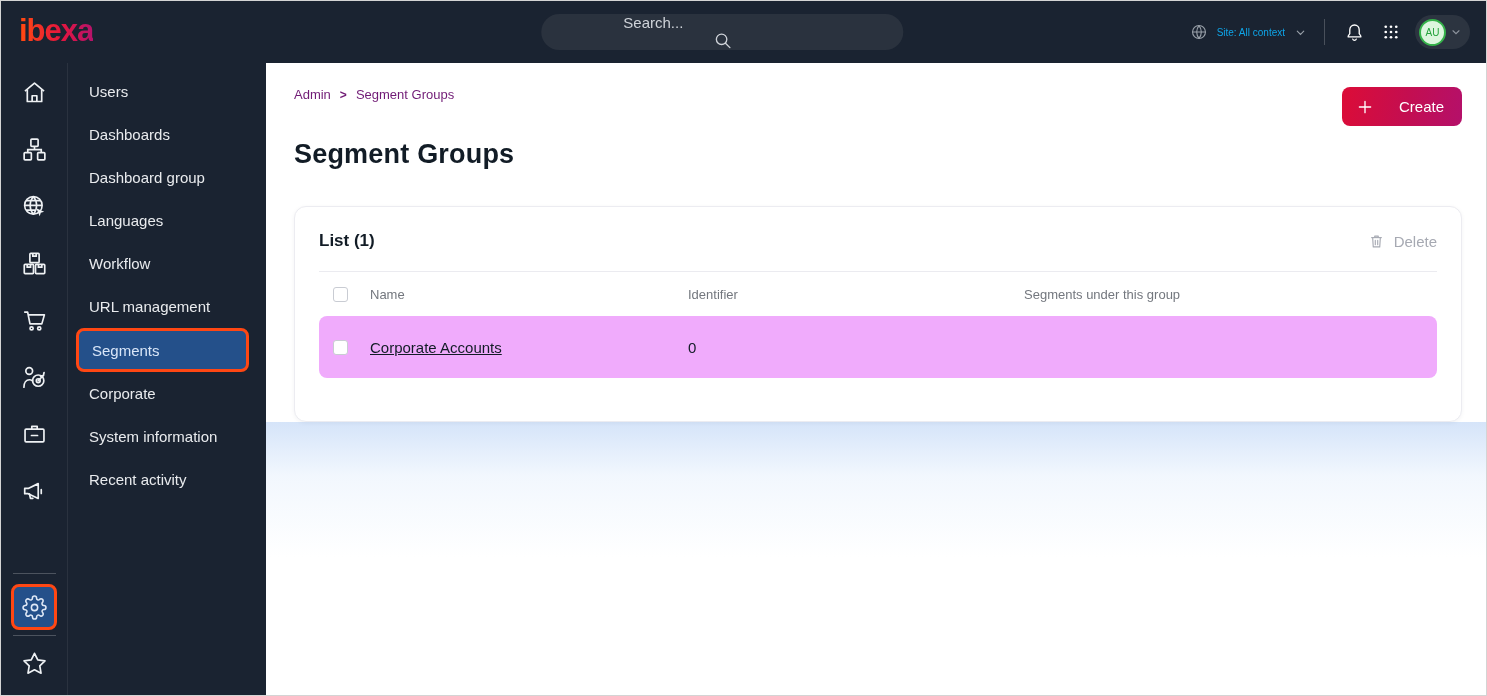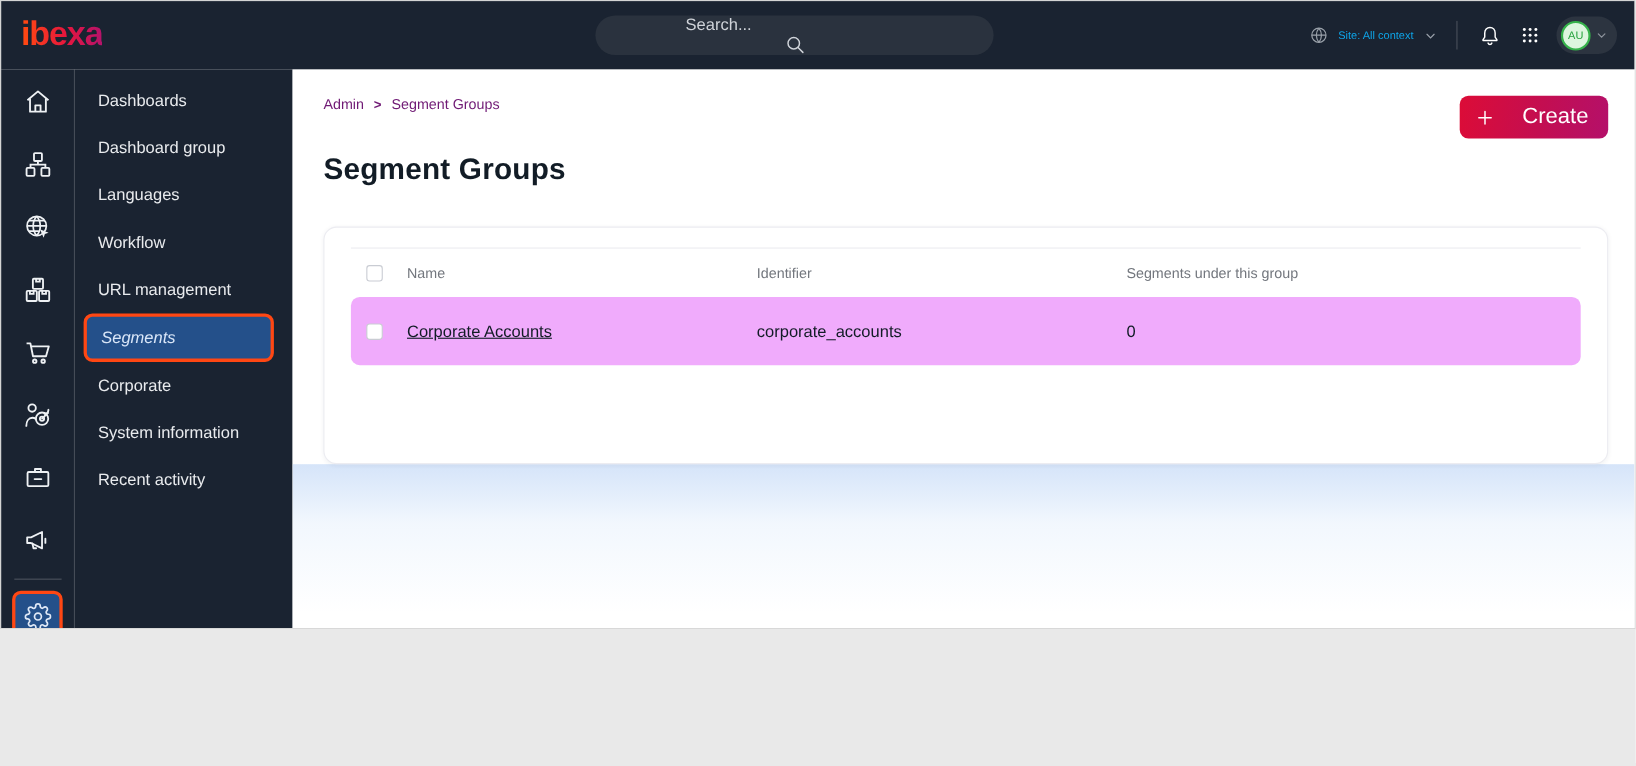--- a/index.html
+++ b/index.html
@@ -1,19 +1,19 @@
 <!DOCTYPE html>
 <html><head>
 <meta charset="utf-8">
 <style>
   * { margin:0; padding:0; box-sizing:border-box; }
   html,body { background:#e9e9e9; }
   body { font-family:"Liberation Sans","DejaVu Sans",sans-serif; }
   .screen{
-    width:1487px; height:572px; background:#fff; border:1px solid #d4d4d4;
+    width:1487px; height:696px; background:#fff; border:1px solid #d4d4d4;
     display:flex; flex-direction:column; overflow:hidden; position:relative;
   }
   
   .topbar{
     height:62px; flex:0 0 62px; background:#1a2331; display:flex; align-items:center;
     padding:0 16px 0 18px; position:relative; z-index:5;
   }
   .logo{
     font-size:31px; font-weight:800; letter-spacing:-1px; line-height:1; cursor:pointer;
     color:#e6163d;
@@ -60,21 +60,21 @@
     margin:5px 0; color:#dfe8f6;
   }
   .railbtn.last{ margin:5px 0 0; }
   .submenu{
     width:198px; flex:0 0 198px; background:#1a2331; padding-top:7px;
     color:#e9ebee; font-size:15px;
   }
   .mitem{ height:43px; display:flex; align-items:center; padding-left:21px; cursor:pointer; }
   .mitem.active{
     height:44px; margin:0 17px 0 8px; padding-left:13px; background:#24508a;
-    border:3px solid #ff4713; border-radius:8px; color:#d9e6f8;font-style:italic;
+    border:3px solid #ff4713; border-radius:8px; color:#d9e6f8;
   }
   
   .content{ flex:1; position:relative; background:#fff; overflow:hidden; }
   .glow{
     position:absolute; left:0; right:0; top:359px; height:135px; z-index:0;
     background:linear-gradient(180deg, rgba(199,219,247,0.75) 0%, rgba(226,238,252,0.45) 40%, rgba(255,255,255,0) 100%);
   }
   .breadcrumb{
     position:absolute; top:24px; left:28px; display:flex; align-items:center; gap:9px;
     font-size:13px; color:#701a75; z-index:2;
@@ -82,21 +82,21 @@
   .breadcrumb .sep{ font-weight:bold; font-size:12px; }
   .bc-link{ cursor:pointer; }
   .pagetitle{
     position:absolute; top:76px; left:28px; font-size:27px; font-weight:800;
     color:#121c26; letter-spacing:0.2px; z-index:2;
   }
   .createbtn{
     position:absolute; top:24px; right:24px; height:39px; padding:0 18px 0 14px;
     border:none; border-radius:8px; cursor:pointer; display:flex; align-items:center; gap:25px;
     background:linear-gradient(100deg,#dc0c37 0%,#c30e51 55%,#b4106a 100%);
-    color:#fff; font-size:20px; font-family:inherit; z-index:2;
+    color:#fff; font-size:15px; font-family:inherit; z-index:2;
   }
   .card{
     position:absolute; top:143px; left:28px; right:24px; height:216px; z-index:1;
     background:#fff; border:1px solid #ececf1; border-radius:12px;
     box-shadow:0 1px 4px rgba(25,35,60,0.05); padding:18px 24px 24px;
   }
   .cardhead{ display:flex; align-items:center; justify-content:space-between; padding:6px 0 20px; }
   .cardtitle{ font-size:17px; font-weight:bold; color:#121c26; }
   .deletebtn{
     background:none; border:none; display:flex; align-items:center; gap:9px;
@@ -275,20 +275,21 @@
       <button class="railbtn last">
         <span>
           <svg width="27" height="27" viewBox="0 0 24 24" fill="none" stroke="currentColor" stroke-width="1.5" stroke-linejoin="round">
             <path d="M12 2.9l2.9 5.9 6.4.9-4.6 4.5 1.1 6.4L12 17.6l-5.8 3 1.1-6.4-4.6-4.5 6.4-.9z"></path>
           </svg>
         </span>
       </button>
     </nav>
 
     <nav class="submenu">
+      <div class="mitem">Users</div>
       <div class="mitem">Dashboards</div>
       <div class="mitem">Dashboard group</div>
       <div class="mitem">Languages</div>
       <div class="mitem">Workflow</div>
       <div class="mitem">URL management</div>
       <div class="mitem active">Segments</div>
       <div class="mitem">Corporate</div>
       <div class="mitem">System information</div>
       <div class="mitem">Recent activity</div>
     </nav>
@@ -307,31 +308,44 @@
           <svg width="18" height="18" viewBox="0 0 24 24" fill="none" stroke="#fff" stroke-width="1.8" stroke-linecap="round">
             <path d="M12 4.5v15M4.5 12h15"></path>
           </svg>
         </span>
         <span>Create</span>
       </button>
 
       <h1 class="pagetitle">Segment Groups</h1>
 
       <section class="card">
+        <div class="cardhead">
+          <div class="cardtitle">List (1)</div>
+          <button class="deletebtn">
+            <span>
+              <svg width="17" height="17" viewBox="0 0 24 24" fill="none" stroke="#a6a9b2" stroke-width="1.6" stroke-linejoin="round">
+                <path d="M4.5 6.5h15"></path>
+                  <path d="M9.5 6.5v-2h5v2"></path>
+                <path d="M6.6 6.5l.8 13.1h9.2l.8-13.1"></path>
+                <path d="M10.3 10.5v6M13.7 10.5v6" stroke-linecap="round"></path>
+              </svg>
+            </span>
+            <span>Delete</span>
+          </button>
+        </div>
         <div class="card-divider"></div>
 
         <div class="tgrid thead">
           <input type="checkbox" class="checkbox" style="">
           <span>Name</span>
           <span>Identifier</span>
           <span>Segments under this group</span>
         </div>
 
         <div class="tgrid trow">
           <input type="checkbox" class="checkbox" style="">
           <a class="rowlink">Corporate Accounts</a>
-          <span>corporate_accounts</span>
           <span>0</span>
         </div>
       </section>
     </main>
   </div>
 </div>
 
 </body></html>

